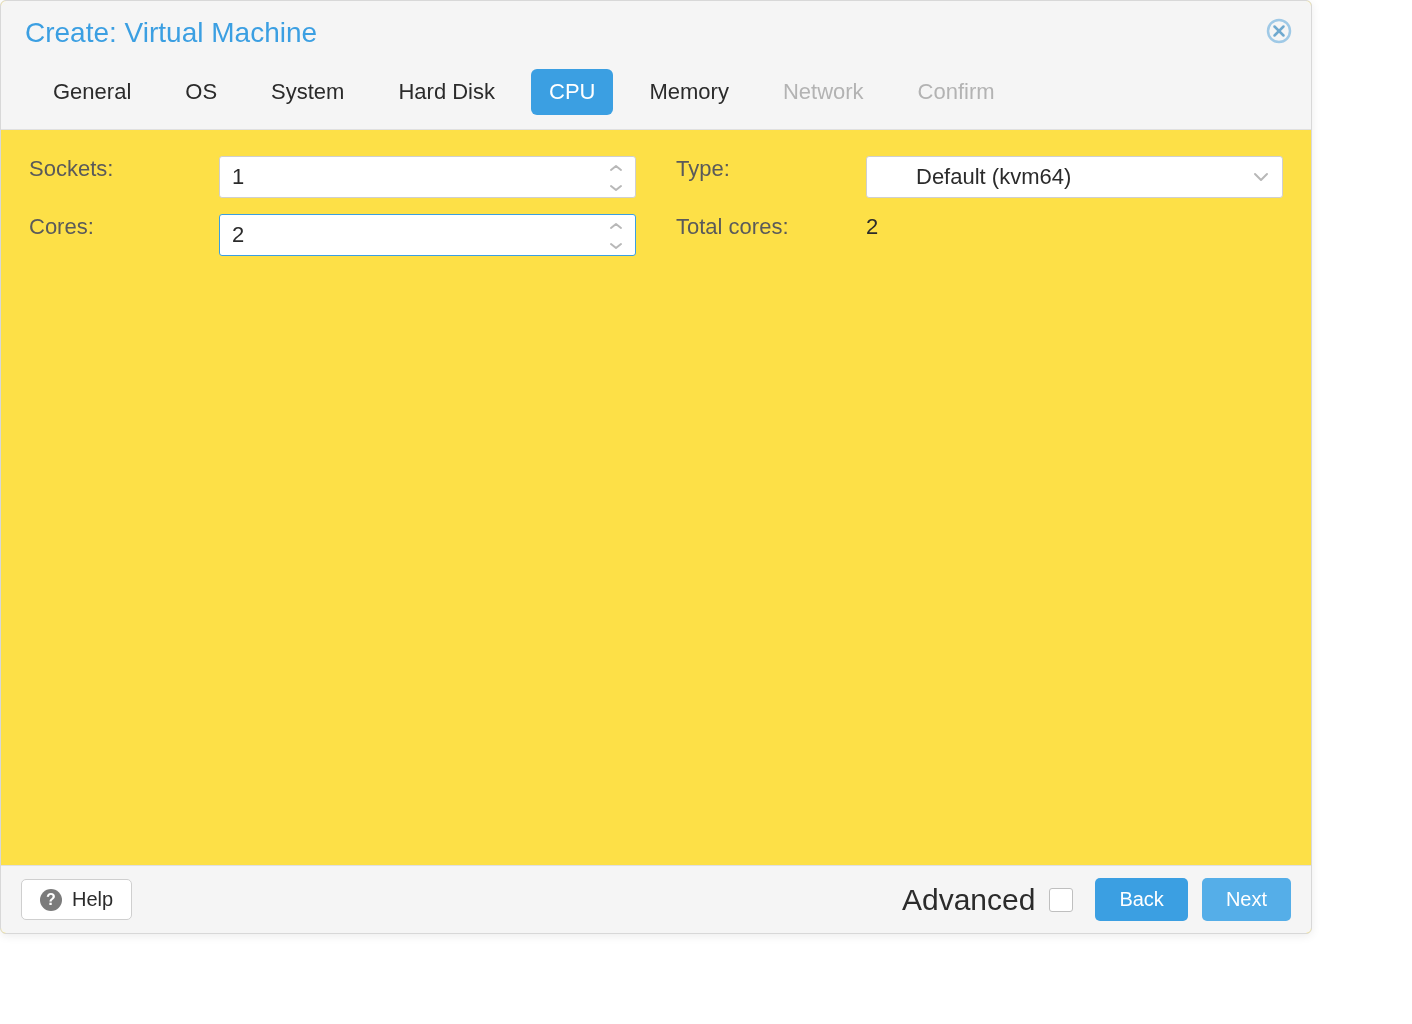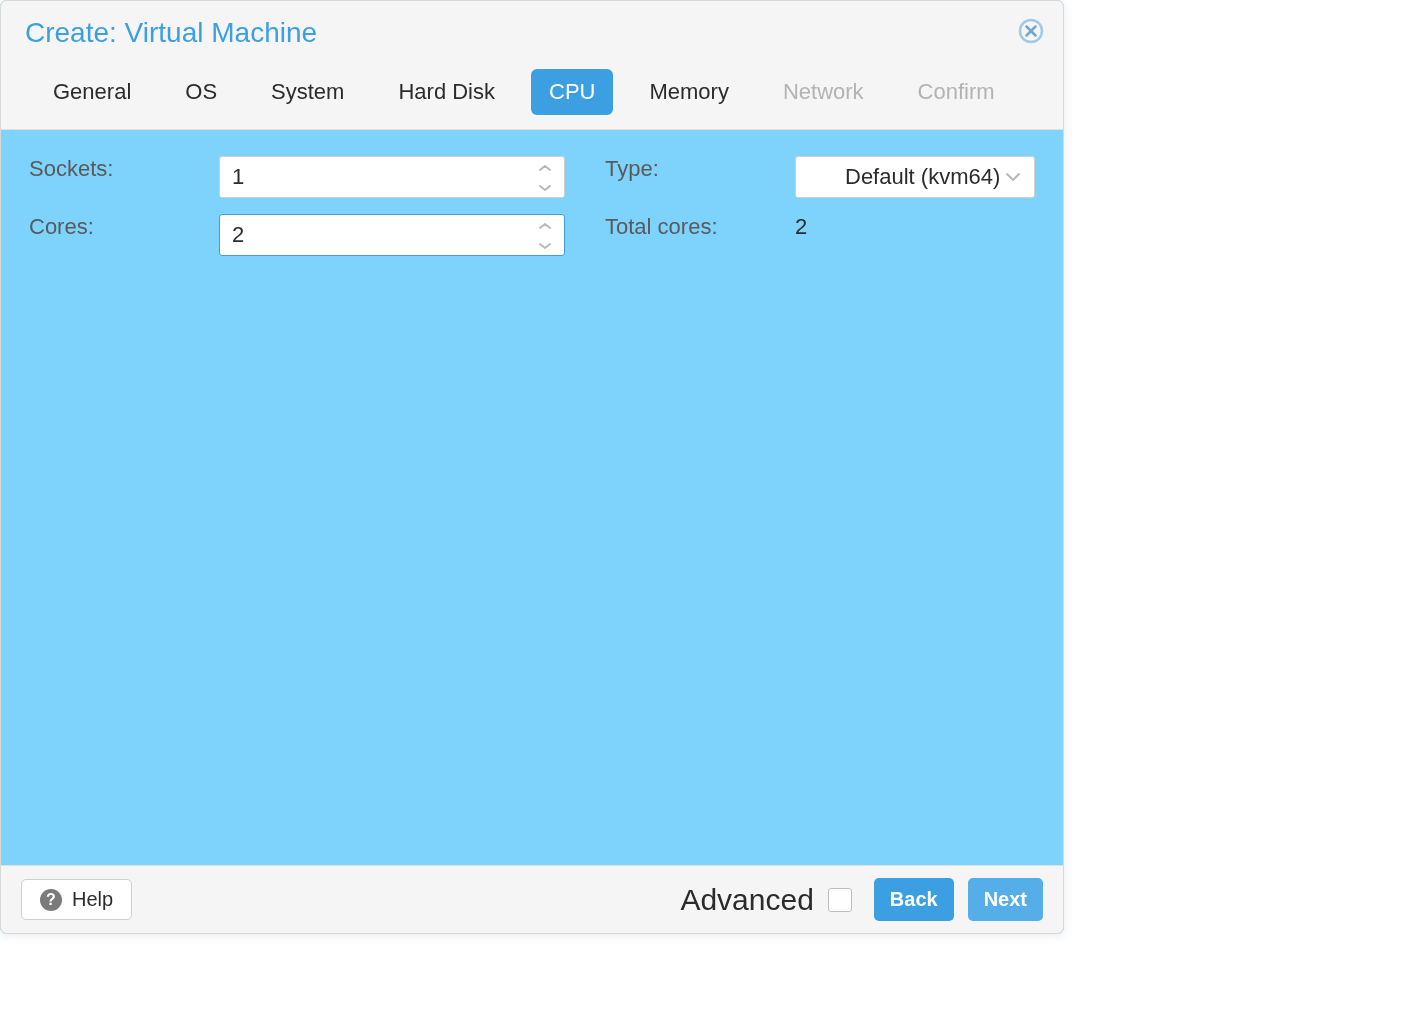--- a/index.html
+++ b/index.html
@@ -10,24 +10,24 @@
     height: 1024px;
     position: relative;
     display: flex;
     justify-content: center;
     align-items: flex-start;
   }
   .dialog {
     position: absolute;
     top: 0;
     left: 0;
-    width: 1064px;
+    width: 1312px;
     border: 1px solid #d8d8d8;
     border-radius: 6px;
-    background: #7dd3fc;
+    background: #fde047;
     box-shadow: 0 2px 10px rgba(0,0,0,0.08);
     display: flex;
     flex-direction: column;
     overflow: hidden;
   }
   .dialog-header {
     background: #f5f5f5;
     border-bottom: 1px solid #e0e0e0;
     position: relative;
   }
@@ -194,25 +194,24 @@
     height: 24px;
     border: 1px solid #bfbfbf;
     border-radius: 3px;
     background: #ffffff;
     cursor: pointer;
     margin-right: 8px;
   }
   .btn {
     border: none;
     border-radius: 5px;
-    padding: 10px 16px;
+    padding: 10px 24px;
     font-size: 20px;
     cursor: pointer;
     color: #ffffff;
-    font-weight: bold;
   }
   .btn-secondary {
     background: #3b9fe2;
   }
   .btn-primary {
     background: #55aee8;
   }
 </style>
 </head>
 <body>

